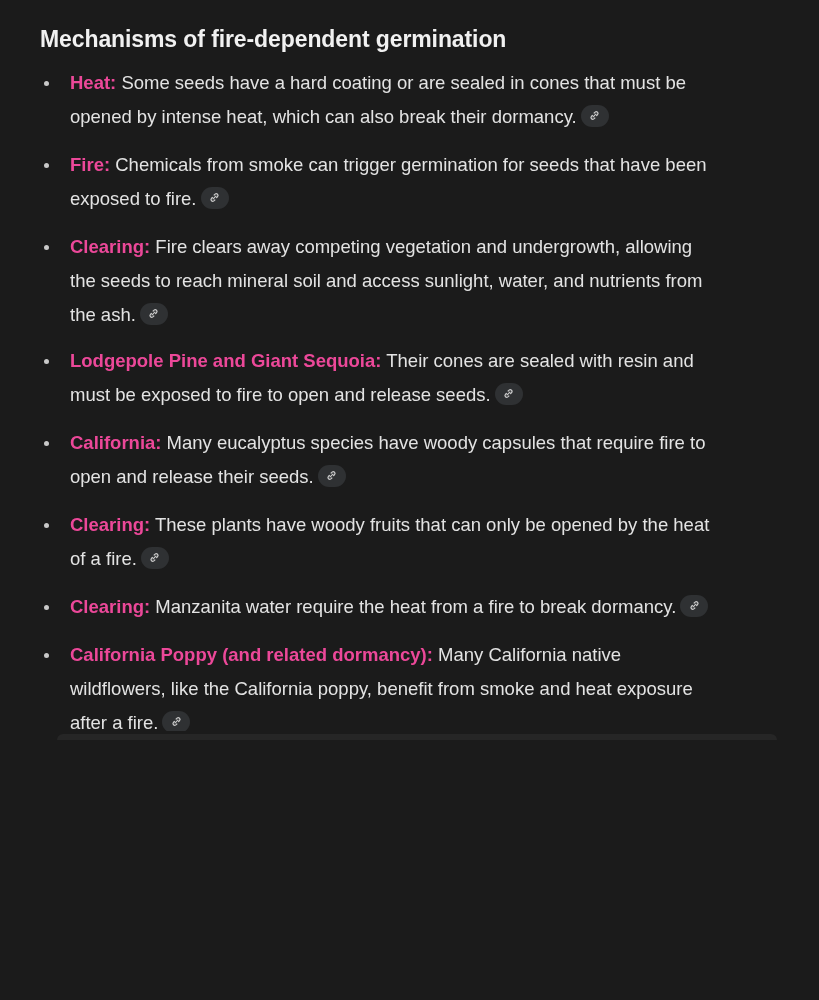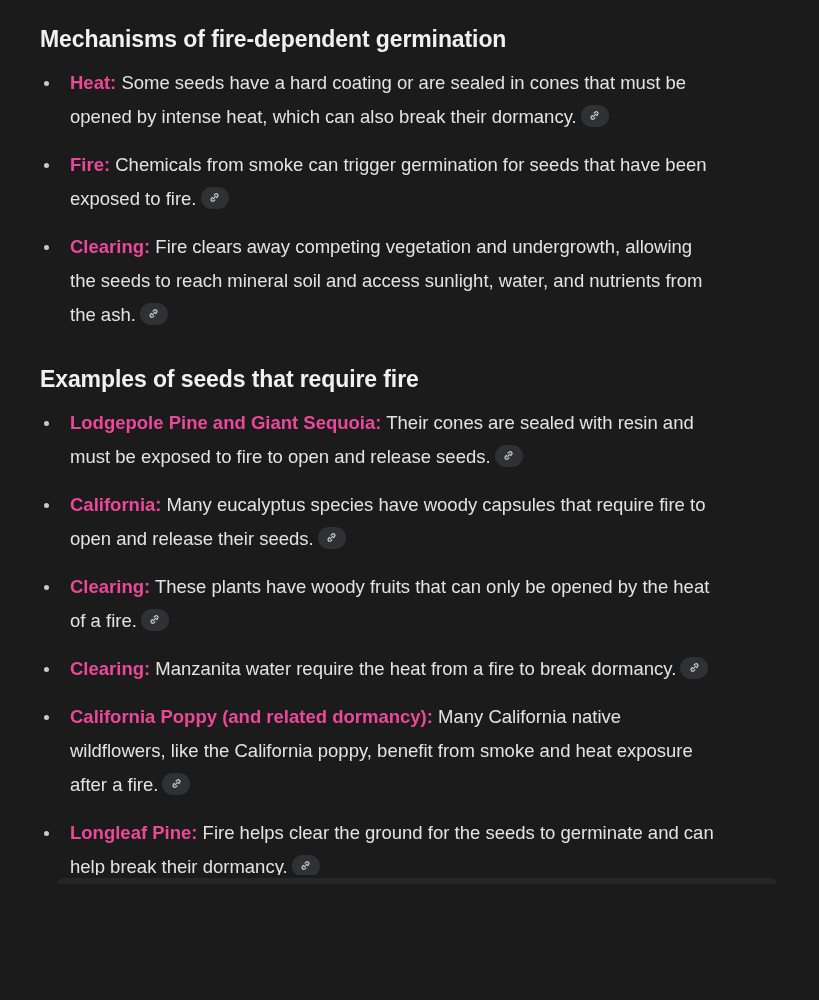--- a/index.html
+++ b/index.html
@@ -140,21 +140,20 @@
               <path d="M5.2 8.8 8.8 5.2"></path>
               <path d="M6.6 3.9 7.8 2.7a2.2 2.2 0 0 1 3.1 3.1L9.7 7"></path>
               <path d="M7.4 10.1 6.2 11.3a2.2 2.2 0 0 1-3.1-3.1L4.3 7"></path>
             </svg>
           </span>
       </li>
     </ul>
   </div>
 
   <div class="section">
-    <h2 class="section-title">Examples of seeds that require fire</h2>
     <ul class="bullets">
       <li>
         <span class="lead underline">Lodgepole Pine and Giant Sequoia:</span><span> Their cones are sealed with resin and must be exposed to fire to open and release seeds.</span><span class="cite">
             <svg viewBox="0 0 14 14">
               <path d="M5.2 8.8 8.8 5.2"></path>
               <path d="M6.6 3.9 7.8 2.7a2.2 2.2 0 0 1 3.1 3.1L9.7 7"></path>
               <path d="M7.4 10.1 6.2 11.3a2.2 2.2 0 0 1-3.1-3.1L4.3 7"></path>
             </svg>
           </span>
       </li>
@@ -180,29 +179,20 @@
         <span class="lead underline">Clearing:</span><span> Manzanita water require the heat from a fire to break dormancy.</span><span class="cite">
             <svg viewBox="0 0 14 14">
               <path d="M5.2 8.8 8.8 5.2"></path>
               <path d="M6.6 3.9 7.8 2.7a2.2 2.2 0 0 1 3.1 3.1L9.7 7"></path>
               <path d="M7.4 10.1 6.2 11.3a2.2 2.2 0 0 1-3.1-3.1L4.3 7"></path>
             </svg>
           </span>
       </li>
       <li>
         <span class="lead underline">California Poppy (and related dormancy):</span><span> Many California native wildflowers, like the California poppy, benefit from smoke and heat exposure after a fire.</span><span class="cite">
-            <svg viewBox="0 0 14 14">
-              <path d="M5.2 8.8 8.8 5.2"></path>
-              <path d="M6.6 3.9 7.8 2.7a2.2 2.2 0 0 1 3.1 3.1L9.7 7"></path>
-              <path d="M7.4 10.1 6.2 11.3a2.2 2.2 0 0 1-3.1-3.1L4.3 7"></path>
-            </svg>
-          </span>
-      </li>
-      <li>
-        <span class="lead underline">Longleaf Pine:</span><span> Fire helps clear the ground for the seeds to germinate and can help break their dormancy.</span><span class="cite">
             <svg viewBox="0 0 14 14">
               <path d="M5.2 8.8 8.8 5.2"></path>
               <path d="M6.6 3.9 7.8 2.7a2.2 2.2 0 0 1 3.1 3.1L9.7 7"></path>
               <path d="M7.4 10.1 6.2 11.3a2.2 2.2 0 0 1-3.1-3.1L4.3 7"></path>
             </svg>
           </span>
       </li>
     </ul>
   </div>
 

